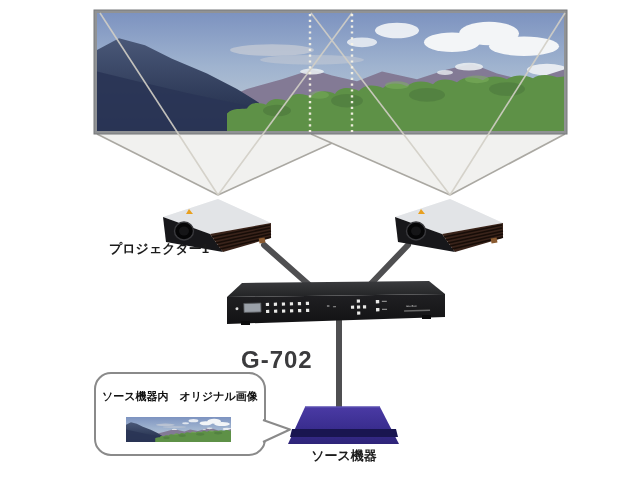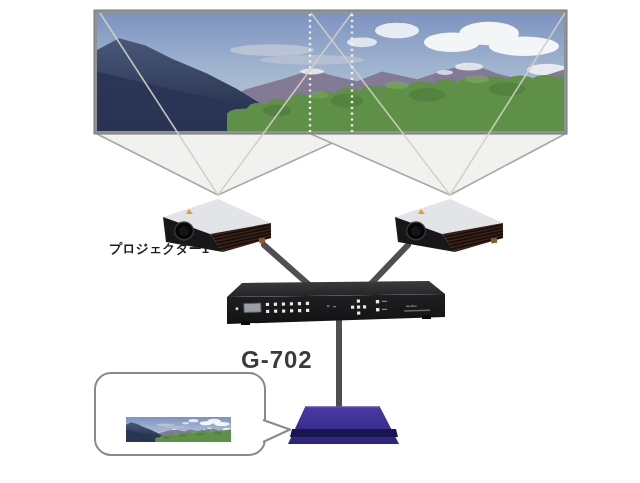--- a/index.html
+++ b/index.html
@@ -204,15 +204,17 @@
   </g>
 </svg>
 
 <div class="lbl lbl-proj" style="left:101px;top:240px;">プロジェクター1</div>
 
 
 <div class="lbl lbl-g702" style="left:233px;top:322px;margin-top:24px;">G-702</div>
 
 <div class="lbl lbl-brand" style="left:398px;top:304px;transform:rotate(-1deg);">GeoBox</div>
 
-
+<div class="lbl lbl-source" style="left:276px;top:447px;">ソース機器</div>
+
+<div class="lbl lbl-callout" style="left:94px;top:389px;">ソース機器内　オリジナル画像</div>
 
 </div>
 
 </body></html>

